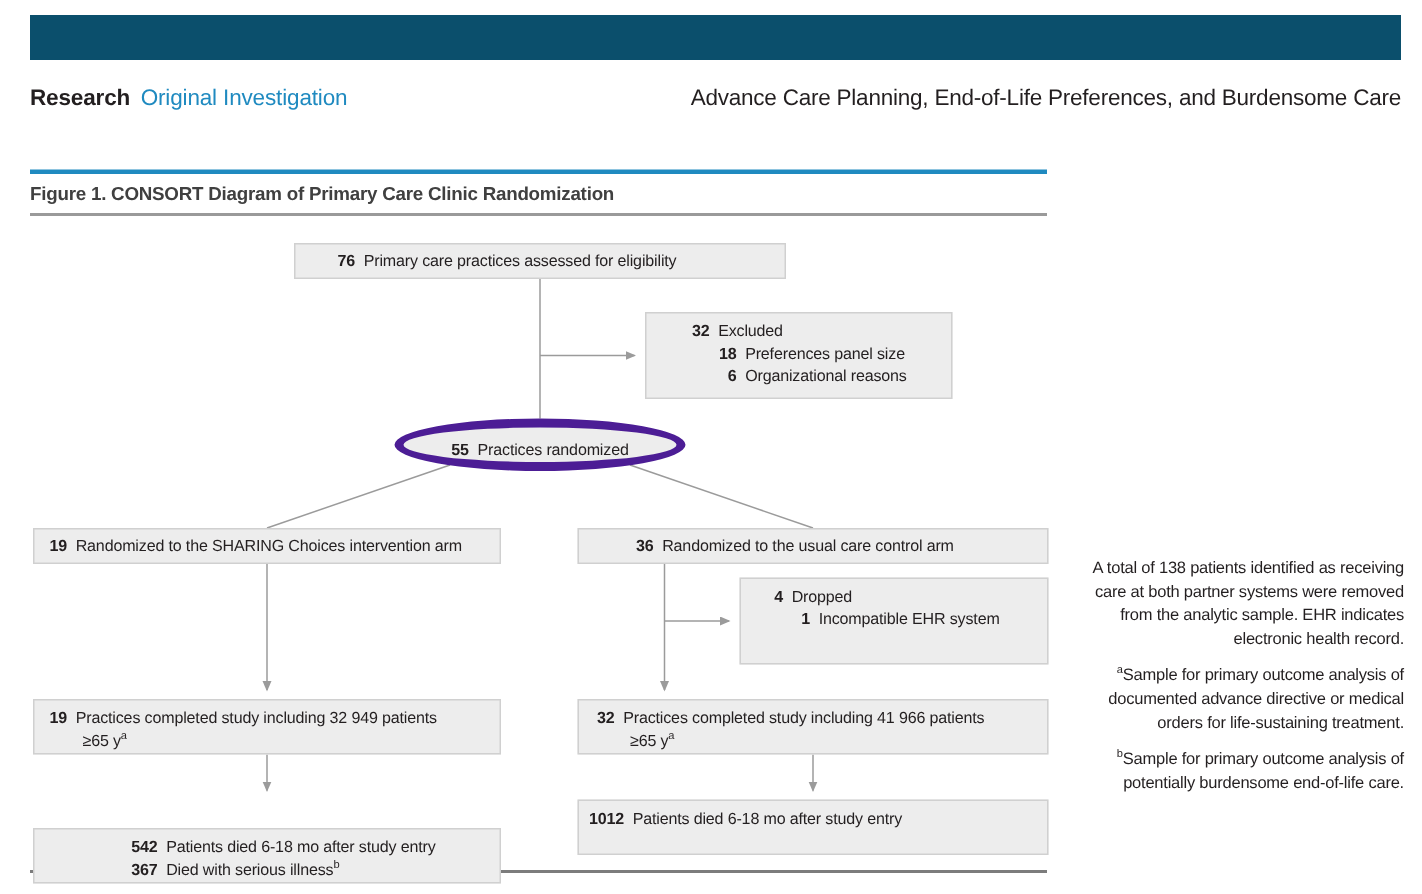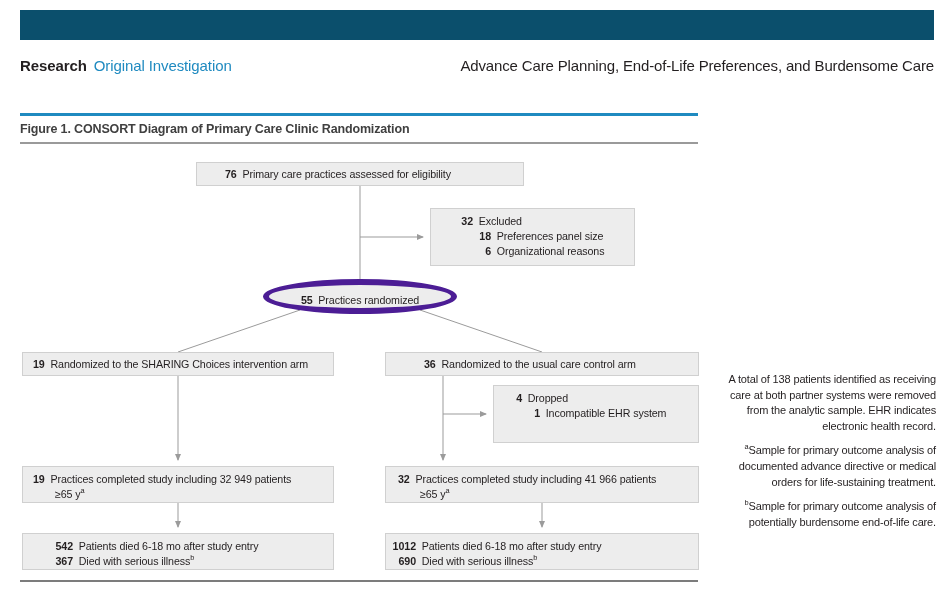--- a/index.html
+++ b/index.html
@@ -179,22 +179,22 @@
   }
   #node-completed-int {
     left: 22px; top: 466px; width: 312px; height: 37px;
     padding-top: 5px; padding-left: 10px;
   }
   #node-completed-ctl {
     left: 385px; top: 466px; width: 314px; height: 37px;
     padding-top: 5px; padding-left: 12px;
   }
   #node-died-int {
-    left: 22px; top: 533px; width: 312px; height: 37px;
-    padding-top: 5px; padding-left: 24px;
+    left: 22px; top: 552px; width: 312px; height: 37px;
+    padding-top: 5px; padding-left: 56px;
   }
   #node-died-ctl {
     left: 385px; top: 533px; width: 314px; height: 37px;
     padding-top: 5px; 
   }
 
   
   .footnotes {
     position: absolute;
     left: 724px;
@@ -293,21 +293,20 @@
     <span class="line" style="padding-left:22px"><span>≥65 y</span><sup>a</sup></span>
   </div>
 
   <div class="node" id="node-died-int">
     <span class="line"><span class="num" style="width:26px">542</span>&nbsp;&nbsp;<span>Patients died 6-18 mo after study entry</span></span>
     <span class="line"><span class="num" style="width:26px">367</span>&nbsp;&nbsp;<span>Died with serious illness</span><sup>b</sup></span>
   </div>
 
   <div class="node" id="node-died-ctl">
     <span class="line"><span class="num" style="width:30px">1012</span>&nbsp;&nbsp;<span>Patients died 6-18 mo after study entry</span></span>
-    <span class="line"><span class="num" style="width:30px">690</span>&nbsp;&nbsp;<span>Died with serious illness</span><sup>b</sup></span>
   </div>
 
 </div>
 
 <div class="footnotes">
   <p>A total of 138 patients identified as receiving care at both partner systems were removed from the analytic sample. EHR indicates electronic health record.</p>
   <p><sup>a</sup><span>Sample for primary outcome analysis of documented advance directive or medical orders for life-sustaining treatment.</span></p>
   <p><sup>b</sup><span>Sample for primary outcome analysis of potentially burdensome end-of-life care.</span></p>
 </div>
 

